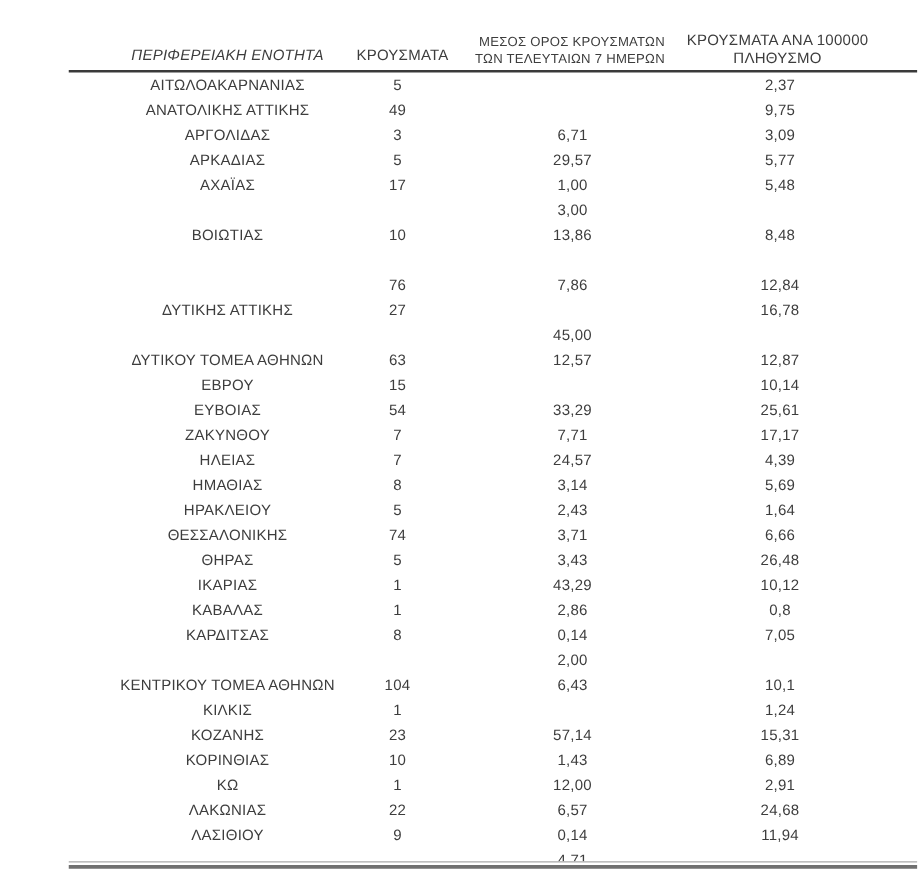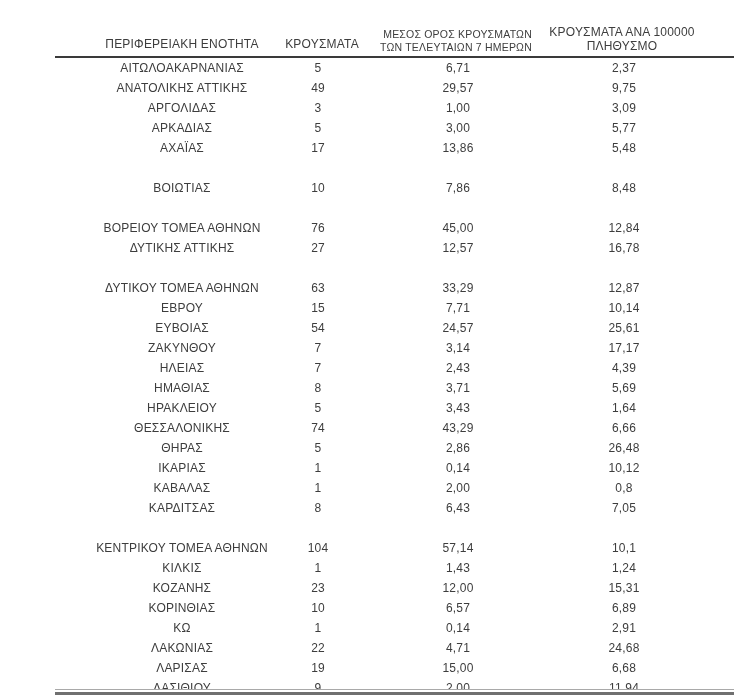--- a/index.html
+++ b/index.html
@@ -20,21 +20,21 @@
     position: absolute;
     transform: translateX(-50%);
     white-space: nowrap;
     text-align: center;
     font-size: 12px;
     letter-spacing: 0.2px;
   }
   .hcell.two { line-height: 14px; bottom: 3px; }
   .hcell.small { font-size: 10.5px; line-height: 13px; bottom: 2px; }
   .hcell.single { bottom: 5px; }
-  .hx0 { left: 182px; }
+  .hx0 { left: 182px; font-style: italic; }
   .hx1 { left: 322px; }
   .hx2 { left: 456px; text-align: right; }
   .hx3 { left: 622px; }
 
   .hrule {
     position: absolute;
     left: 55px; right: 0; top: 56px;
     height: 2px;
     background: #3a3a3a;
   }
@@ -45,21 +45,21 @@
   .cell {
     position: absolute;
     top: 50%;
     transform: translate(-50%, -50%);
     white-space: nowrap;
     font-size: 12px;
     letter-spacing: 0.2px;
   }
   .c0 { left: 182px; }
   .c1 { left: 318px; }
-  .c2 { left: 458px; }
+  .c2 { left: 458px; margin-top: 40px; }
   .c3 { left: 624px; }
 
   
   .brule {
     position: absolute;
     left: 55px; right: 0; top: 689px;
     height: 2px;
     border-top: 1px solid #a9a9a9;
     border-bottom: 3px solid #707070;
     background: #ffffff;
@@ -119,21 +119,20 @@
         </div>
         <div class="row"></div>
         <div class="row">
           <span class="cell c0">ΒΟΙΩΤΙΑΣ</span>
           <span class="cell c1">10</span>
           <span class="cell c2">7,86</span>
           <span class="cell c3">8,48</span>
         </div>
         <div class="row"></div>
         <div class="row">
-          <span class="cell c0">ΒΟΡΕΙΟΥ ΤΟΜΕΑ ΑΘΗΝΩΝ</span>
           <span class="cell c1">76</span>
           <span class="cell c2">45,00</span>
           <span class="cell c3">12,84</span>
         </div>
         <div class="row">
           <span class="cell c0">ΔΥΤΙΚΗΣ ΑΤΤΙΚΗΣ</span>
           <span class="cell c1">27</span>
           <span class="cell c2">12,57</span>
           <span class="cell c3">16,78</span>
         </div>
@@ -241,26 +240,20 @@
           <span class="cell c2">0,14</span>
           <span class="cell c3">2,91</span>
         </div>
         <div class="row">
           <span class="cell c0">ΛΑΚΩΝΙΑΣ</span>
           <span class="cell c1">22</span>
           <span class="cell c2">4,71</span>
           <span class="cell c3">24,68</span>
         </div>
         <div class="row">
-          <span class="cell c0">ΛΑΡΙΣΑΣ</span>
-          <span class="cell c1">19</span>
-          <span class="cell c2">15,00</span>
-          <span class="cell c3">6,68</span>
-        </div>
-        <div class="row">
           <span class="cell c0">ΛΑΣΙΘΙΟΥ</span>
           <span class="cell c1">9</span>
           <span class="cell c2">2,00</span>
           <span class="cell c3">11,94</span>
         </div>
       </div>
 
     <div class="brule"></div>
   </div>
 </div>

